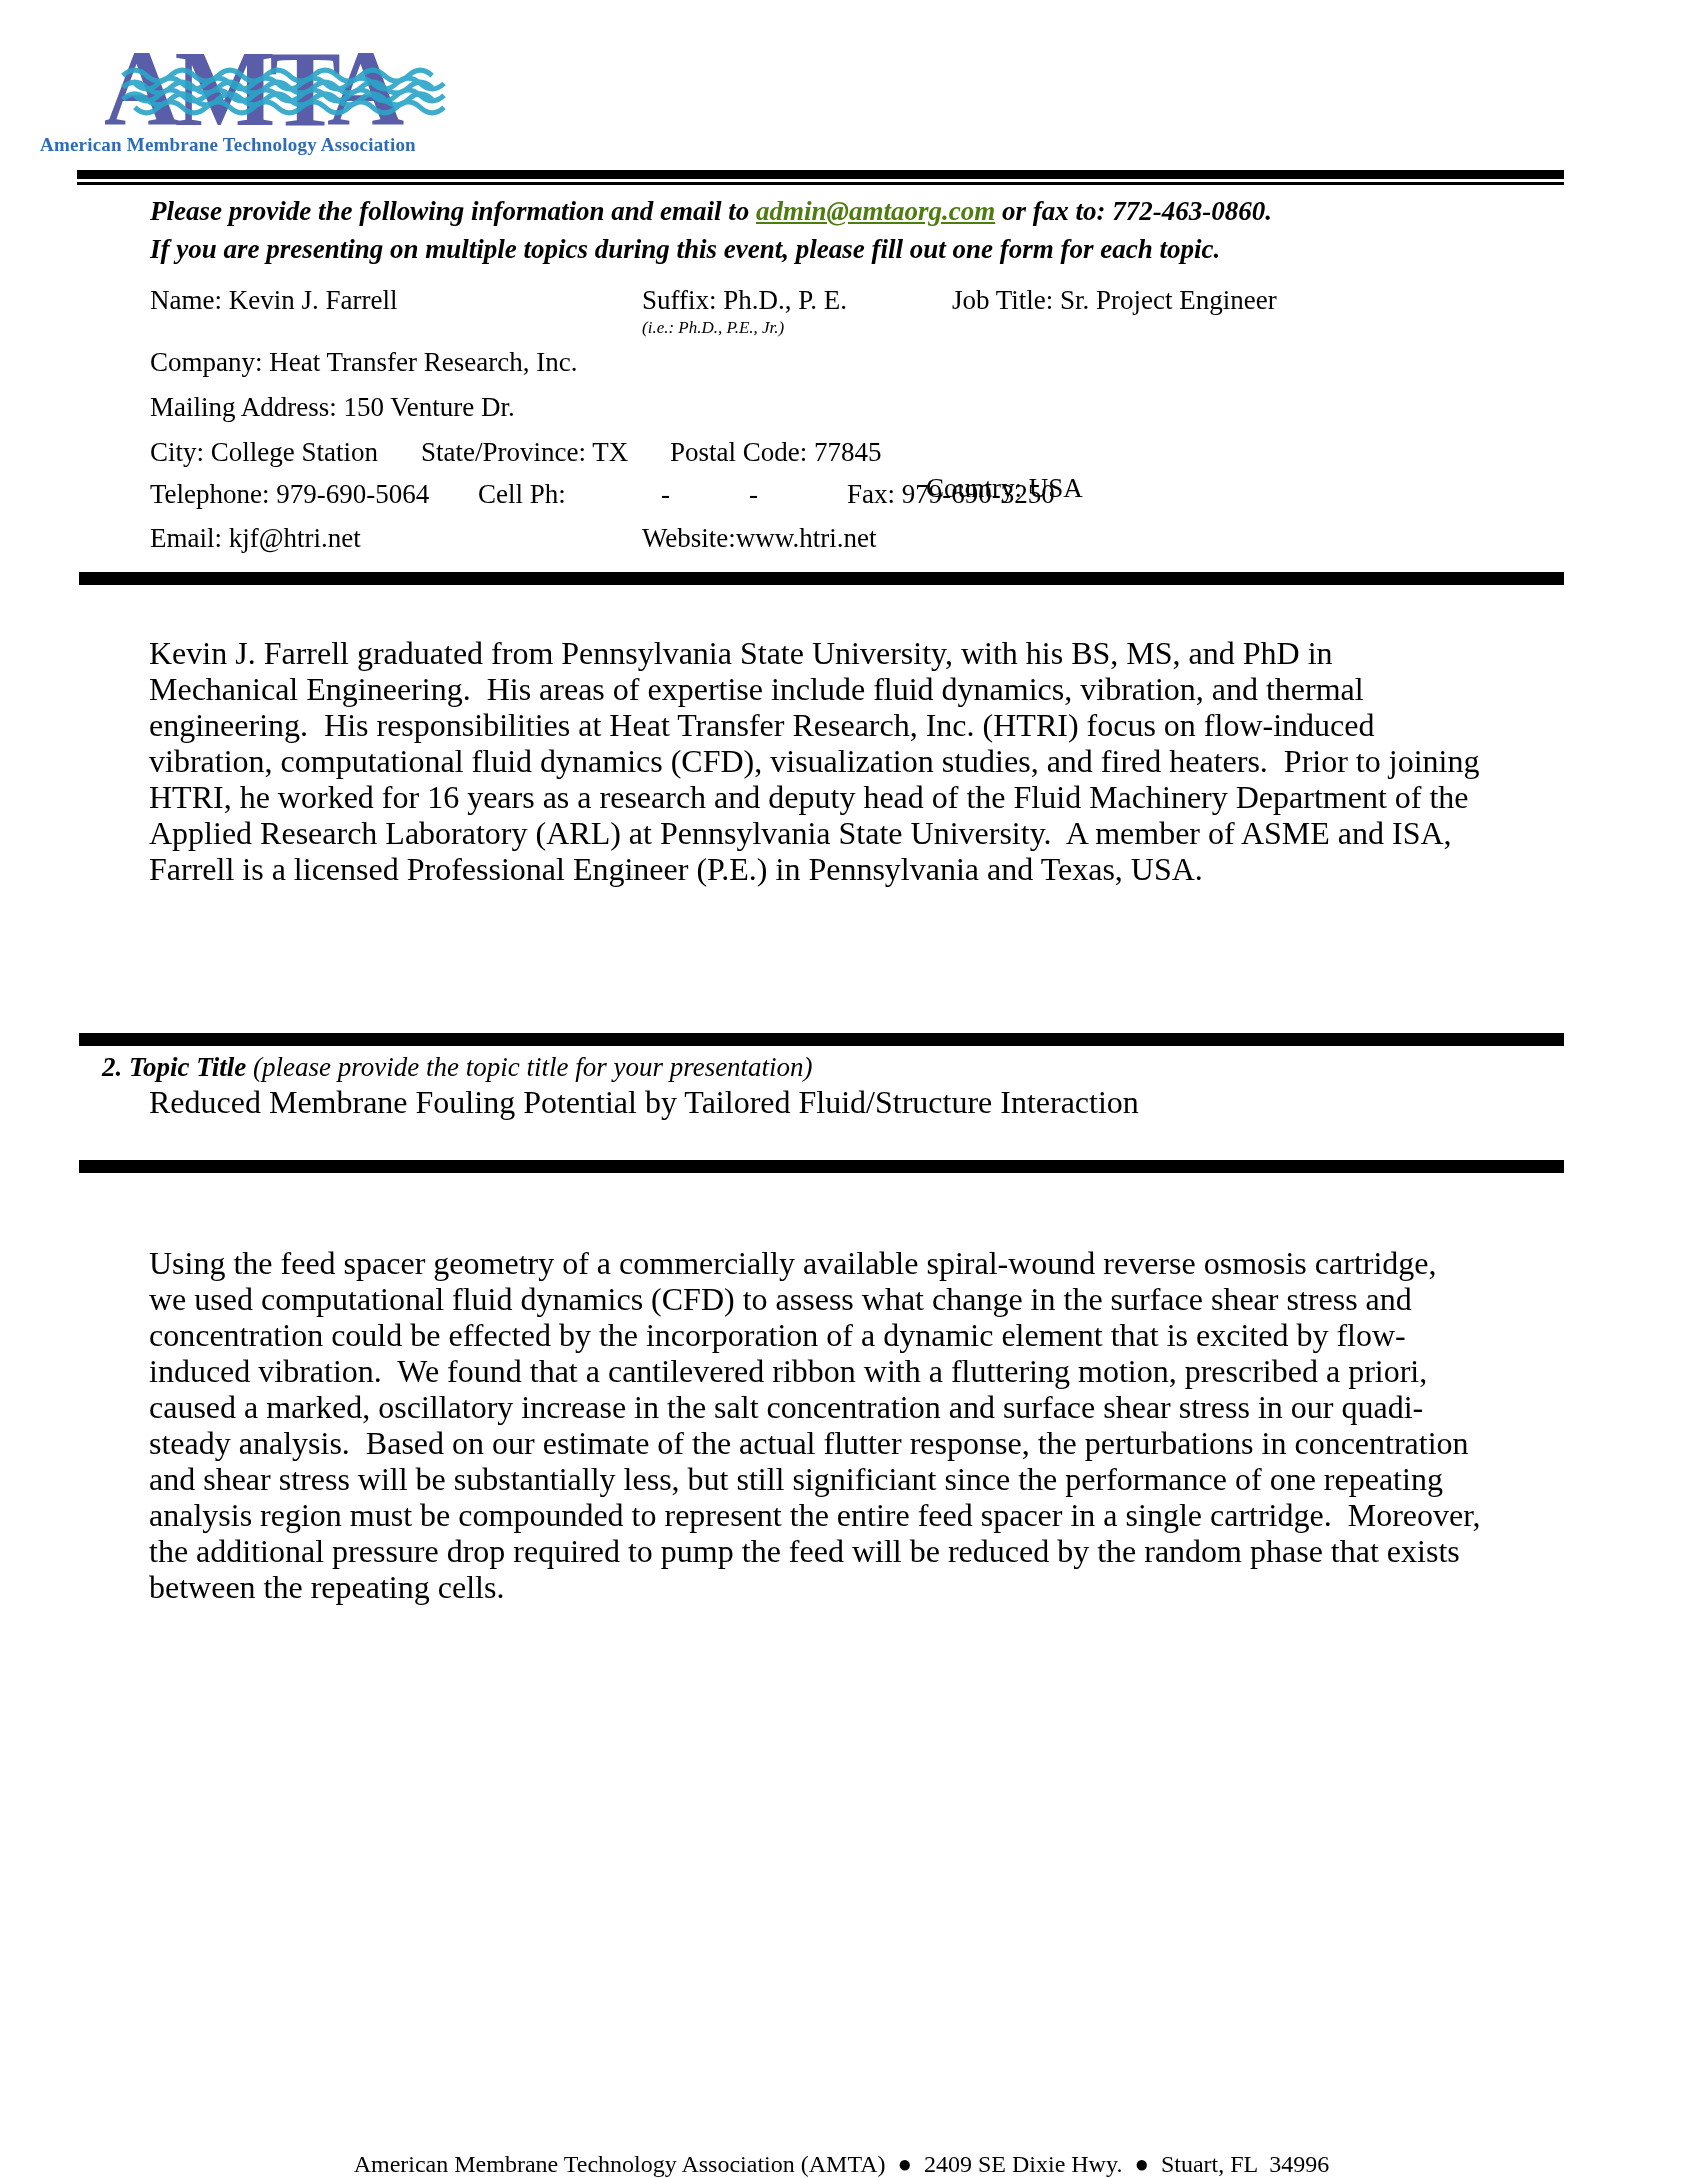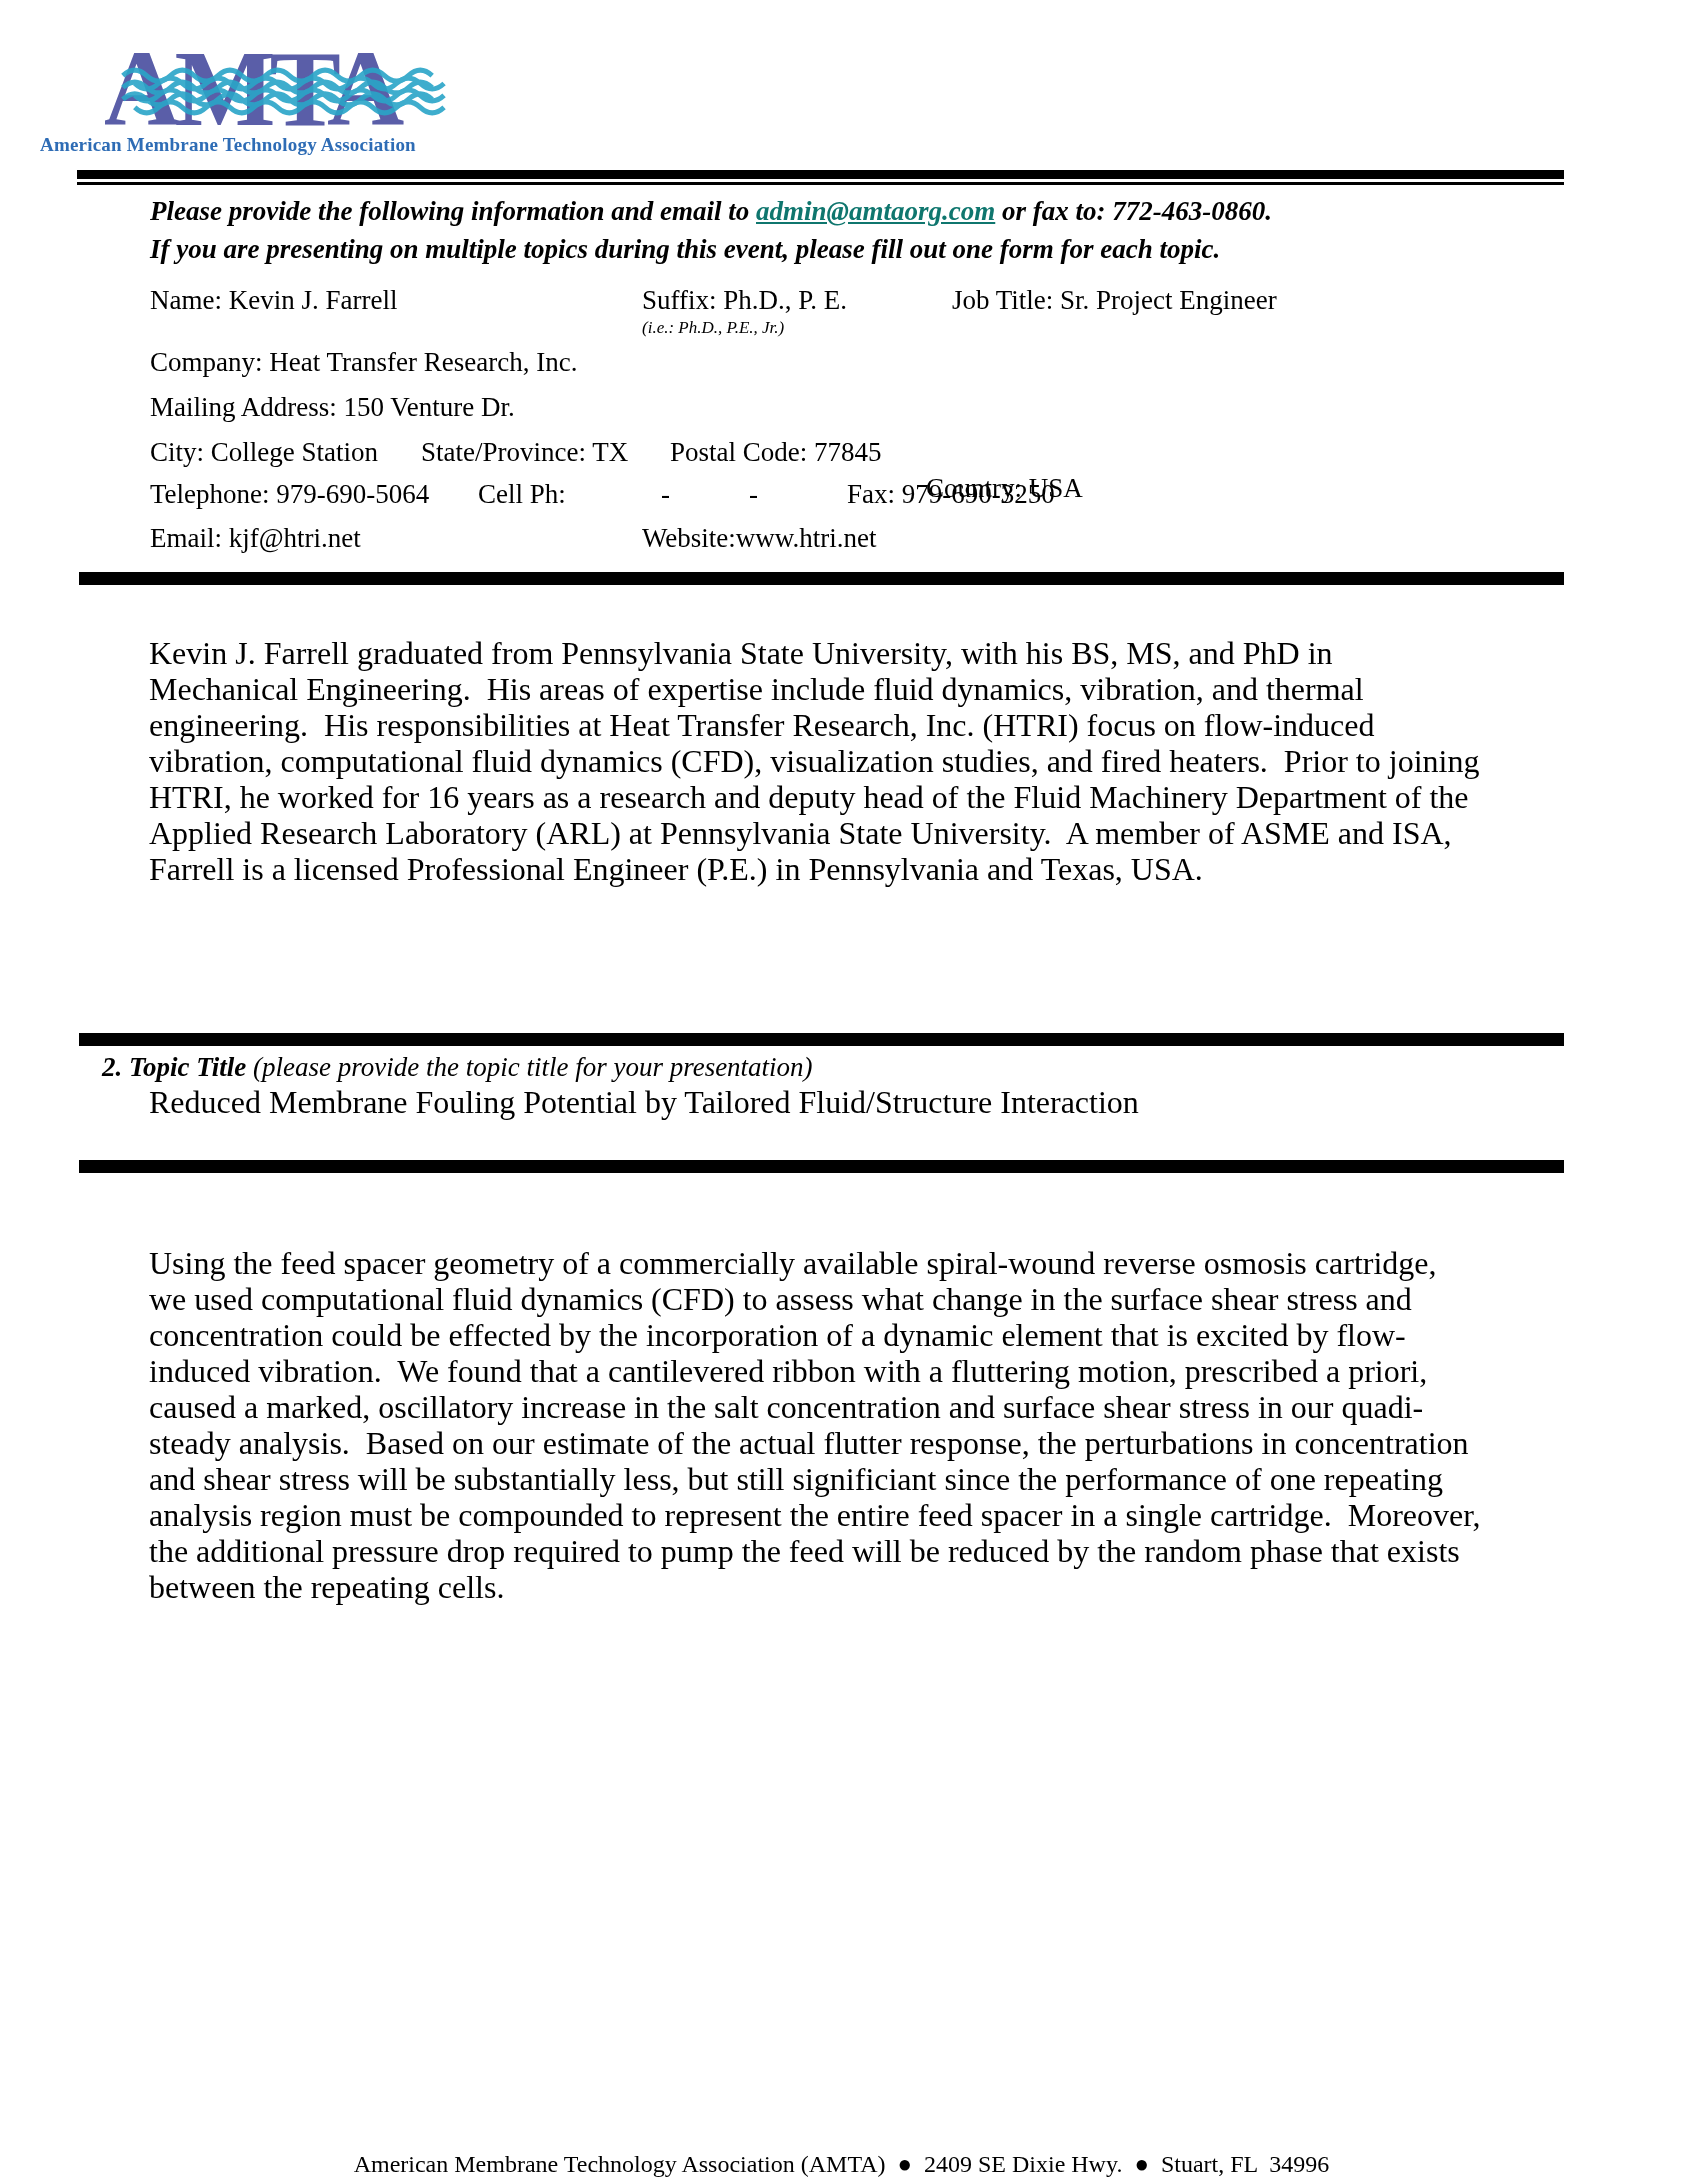--- a/index.html
+++ b/index.html
@@ -23,21 +23,21 @@
   }
   .dbl-rule {
     position:absolute; left:77px; top:170px; width:1487px; height:3px;
     border-top:9px solid #000; border-bottom:3px solid #000;
   }
   
   .instructions {
     position:absolute; left:150px; top:192px; width:1386px;
     font-size:27px; line-height:38px; font-weight:bold; font-style:italic;
   }
-  .email-link { color:#0f766e; text-decoration:underline; }
+  .email-link { color:#4d7c0f; text-decoration:underline; }
   
   .field { position:absolute; font-size:27px; white-space:pre; }
   .field .lbl, .field .val { white-space:pre; }
   .note { font-size:17px; font-style:italic; }
   
   .rule-bar { position:absolute; left:79px; width:1485px; height:13px; background:#000; }
   .sec-head {
     position:absolute; left:102px; width:1376px;
     font-size:27px; line-height:36px;
     padding-left:22px; text-indent:-22px;

